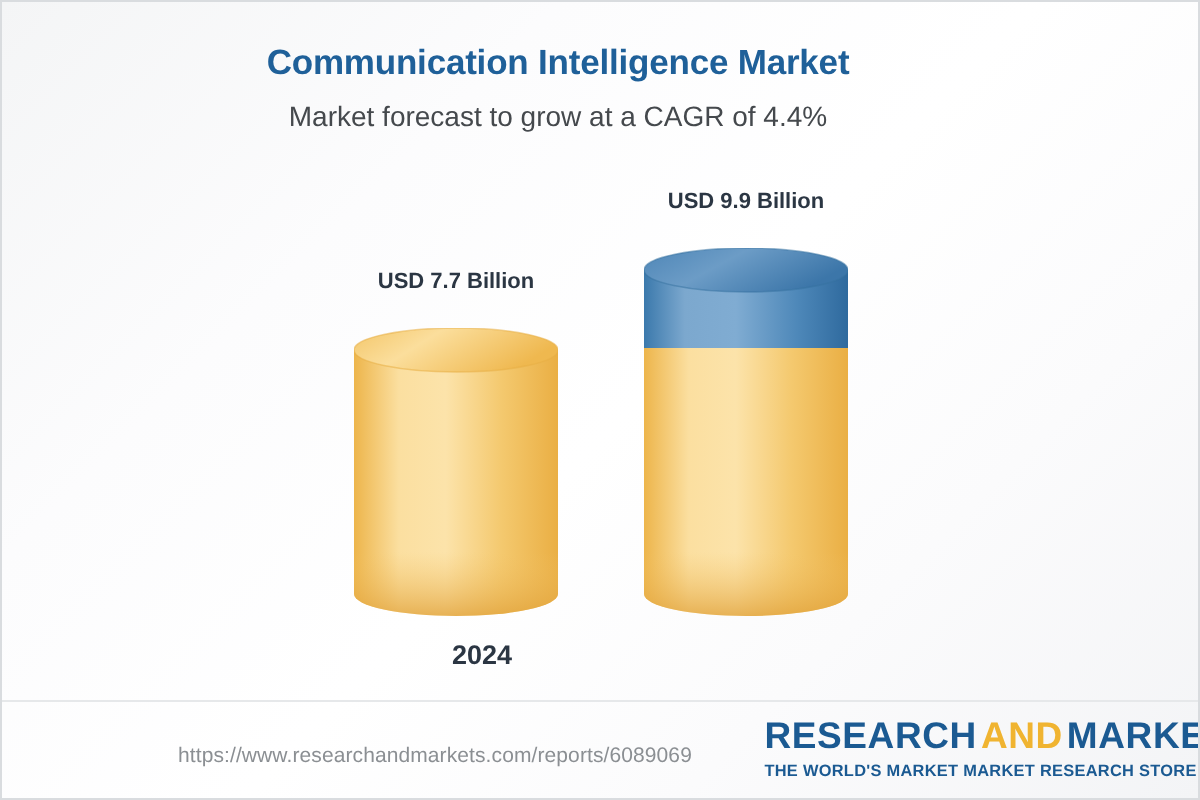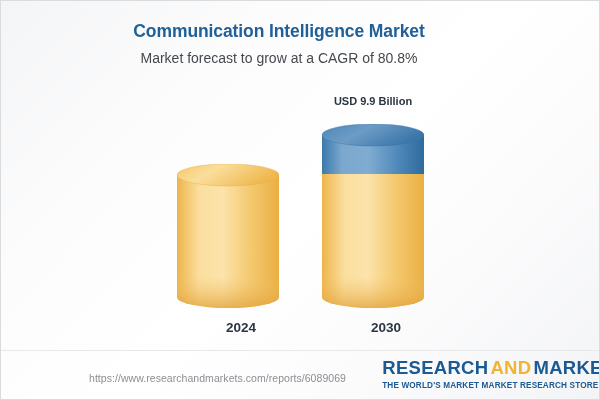--- a/index.html
+++ b/index.html
@@ -157,26 +157,27 @@
     white-space: nowrap;
   }
 </style>
 </head>
 <body>
 
 <div id="infographic">
 
   <div class="header">
     <div class="chart-title">Communication Intelligence Market</div>
-    <div class="chart-subtitle">Market forecast to grow at a CAGR of 80.8%</div>
+    <div class="chart-subtitle">Market forecast to grow at a CAGR of 4.4%</div>
   </div>
 
   <div class="plot">
 
     <div class="bar-group g0">
+      <div class="value-label">USD 7.7 Billion</div>
 
       <div class="cylinder">
         <svg class="cyl-svg" width="102" height="144" viewBox="0 0 102 144">
           <defs>
             <linearGradient id="goldBody" x1="0" y1="0" x2="1" y2="0">
               <stop offset="0%" stop-color="#EDB54B"></stop>
               <stop offset="22%" stop-color="#FBDFA0"></stop>
               <stop offset="45%" stop-color="#FCE3AA"></stop>
               <stop offset="72%" stop-color="#F4C96F"></stop>
               <stop offset="100%" stop-color="#EAAF44"></stop>
@@ -238,21 +239,20 @@
           <path d="M0,50 L0,173 A51,11 0 0,0 102,173 L102,50 Z" fill="url(#goldBody2)"></path>
           <path d="M0,152 L0,173 A51,11 0 0,0 102,173 L102,152 Z" fill="url(#goldBottomShade2)"></path>
 
           <path d="M0,11 L0,50 L102,50 L102,11 Z" fill="url(#blueBody)"></path>
 
           <ellipse cx="51" cy="11" rx="51" ry="11" fill="url(#blueTop)"></ellipse>
           <ellipse cx="51" cy="11" rx="51" ry="11" fill="none" stroke="#35719F" stroke-width="0.8" opacity="0.5"></ellipse>
         </svg>
       </div>
 
-      <div class="cat-label">2030</div>
     </div>
 
   </div>
 
   <div class="footer-divider"></div>
 
   <div class="footer">
     <div class="source-url">https://www.researchandmarkets.com/reports/6089069</div>
 
     <div class="brand">

